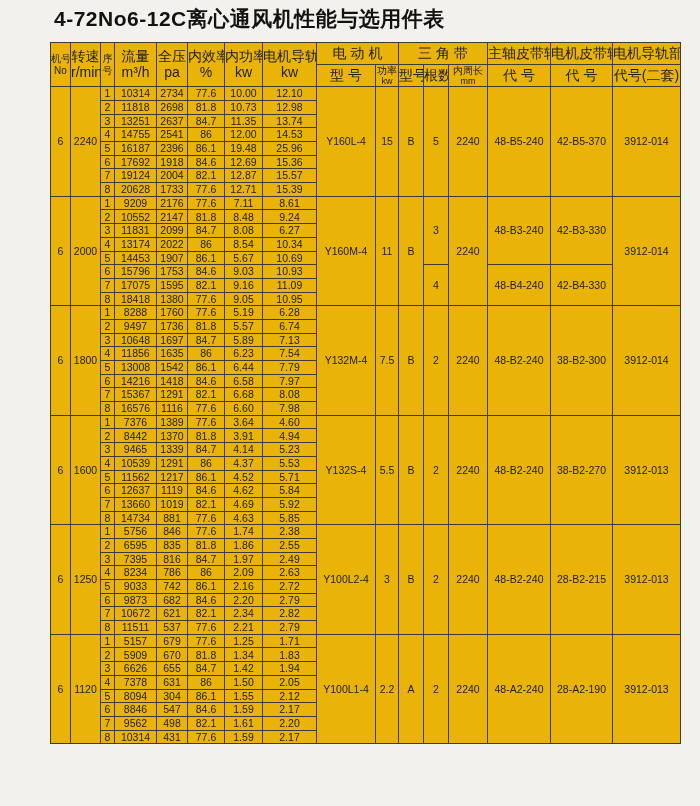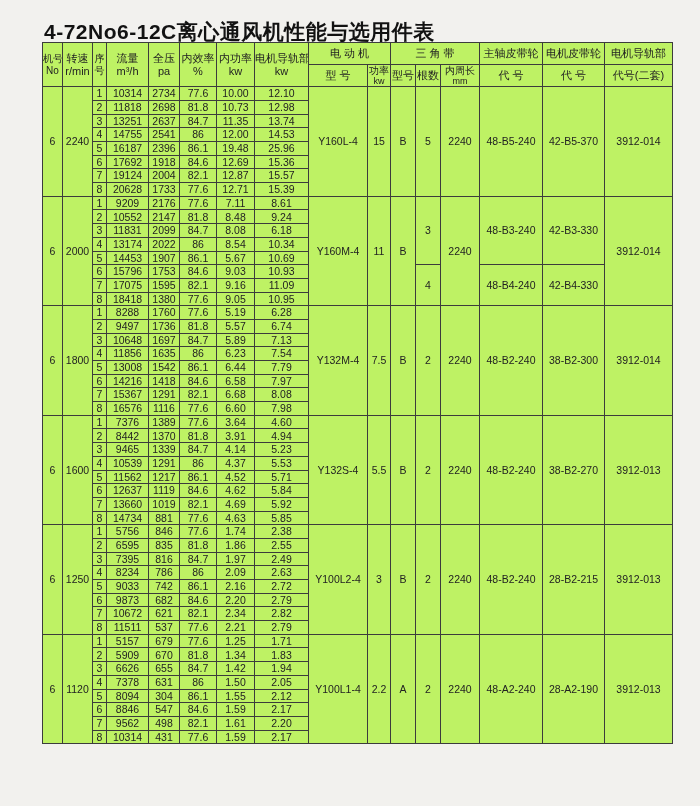--- a/index.html
+++ b/index.html
@@ -6,47 +6,46 @@
   html,body { width:700px; height:806px; }
   body {
     background:#f2f1ee;
     font-family:"Liberation Sans", sans-serif;
     color:#1c1c1c;
     position:relative;
     overflow:hidden;
   }
   .page-title {
     position:absolute;
-    left:44px; top:5px;
+    left:54px; top:5px;
     font-size:21px;
     font-weight:bold;
     letter-spacing:0.5px;
     color:#121212;
     white-space:nowrap;
-    margin-top:13px;
   }
   table.perf {
     position:absolute;
-    left:42px; top:42px;
+    left:50px; top:42px;
     width:630px;
     border-collapse:collapse;
     table-layout:fixed;
-    background:#bef264;
+    background:#eab308;
   }
   .perf th, .perf td {
     border:1px solid #3c3c3c;
     text-align:center;
     vertical-align:middle;
     padding:0;
     overflow:hidden;
     white-space:nowrap;
   }
   .perf thead th {
     font-weight:normal;
-    font-size:11px;
+    font-size:14px;
     line-height:1.12;
     height:22px;
     color:#222;
   }
   .perf thead th.narrow { font-size:10px; }
   .perf thead .sub { font-size:9px; }
   .perf tbody td {
     height:13.7px;
     font-size:10.5px;
     line-height:1;
@@ -234,21 +233,21 @@
         <td>81.8</td>
         <td>8.48</td>
         <td>9.24</td>
       </tr>
       <tr>
         <td>3</td>
         <td>11831</td>
         <td>2099</td>
         <td>84.7</td>
         <td>8.08</td>
-        <td>6.18</td>
+        <td>6.27</td>
       </tr>
       <tr>
         <td>4</td>
         <td>13174</td>
         <td>2022</td>
         <td>86</td>
         <td>8.54</td>
         <td>10.34</td>
       </tr>
       <tr>

